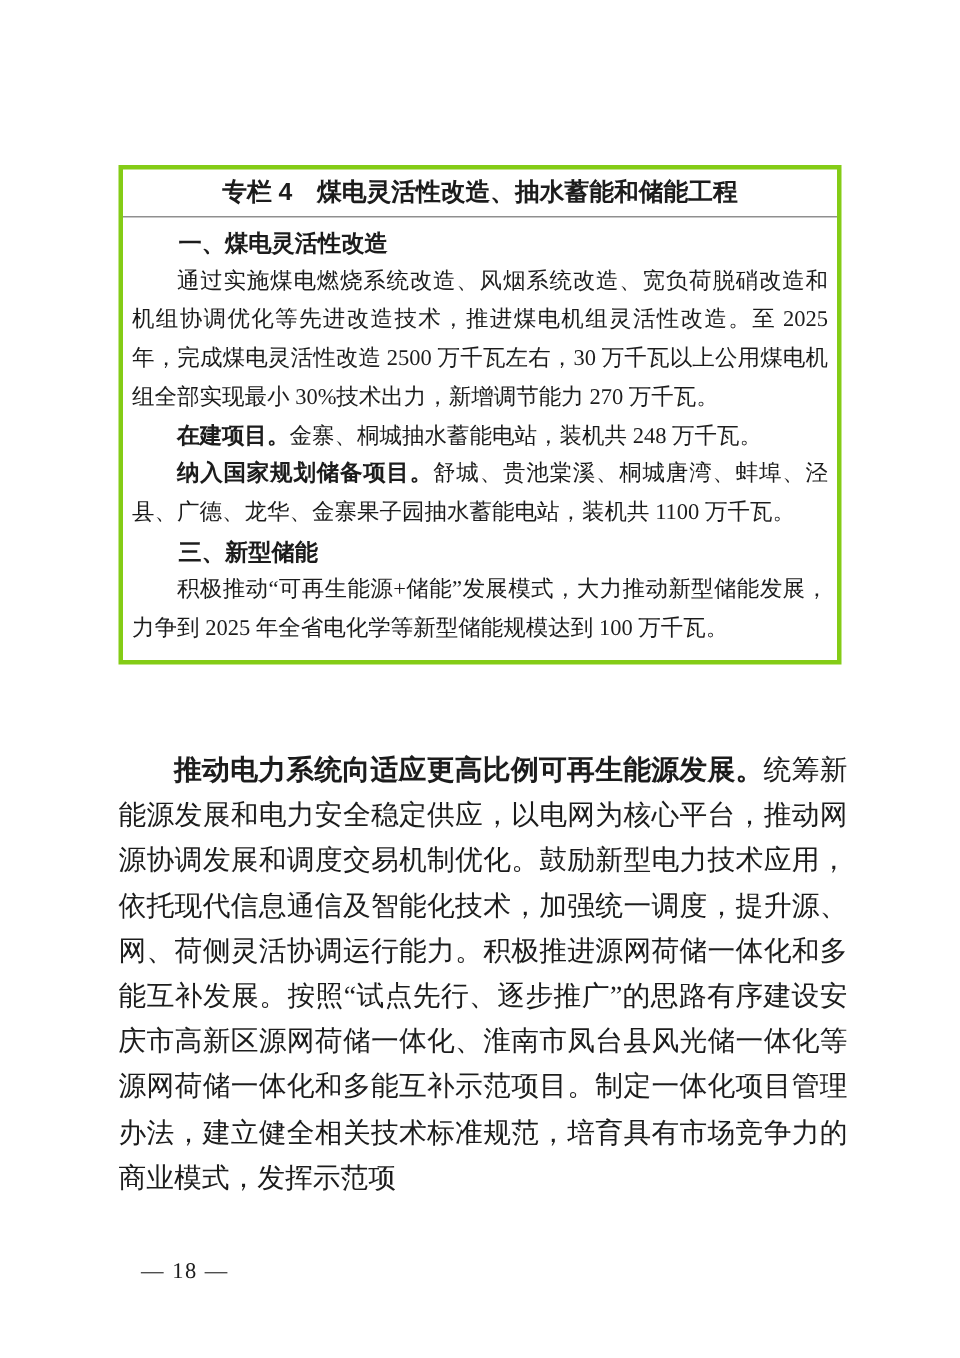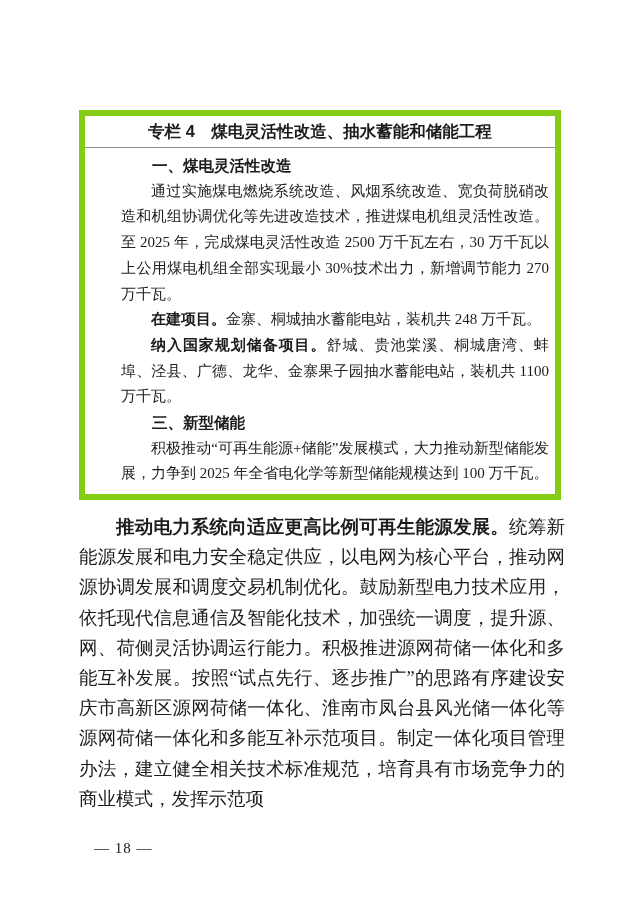--- a/index.html
+++ b/index.html
@@ -15,39 +15,38 @@
     color: #1c1c1c;
     font-family: "Liberation Serif", "DejaVu Serif", serif;
     overflow: hidden;
   }
   .panel {
     position: absolute;
     left: 79px;
     top: 110px;
     width: 482px;
     box-sizing: border-box;
-    border: 6px solid #84cc16;
+    border: 3px solid #84cc16;
     background: #ffffff;
   }
   .panel-title {
     font-family: "Liberation Sans", "DejaVu Sans", sans-serif;
     font-weight: bold;
     font-size: 16.5px;
     text-align: center;
     height: 31px;
     line-height: 31px;
     border-bottom: 1px solid #8f8f8f;
     white-space: nowrap;
     overflow: hidden;
   }
   .panel-body {
     padding: 5px 6px 7px 6px;
     font-size: 15px;
     line-height: 25.7px;
-    margin-left: 30px;
   }
   .panel-body p {
     margin: 0;
     padding: 0;
   }
   .box-heading {
     font-family: "Liberation Sans", "DejaVu Sans", sans-serif;
     font-weight: bold;
     font-size: 15.5px;
     text-indent: 2em;
@@ -55,21 +54,21 @@
   .box-para {
     text-indent: 2em;
     text-align: justify;
   }
   .box-para .lead {
     font-weight: bold;
   }
   .body-para {
     position: absolute;
     left: 79px;
-    top: 512px;
+    top: 499px;
     width: 486px;
     margin: 0;
     font-size: 18.5px;
     line-height: 30.2px;
     text-indent: 2em;
     text-align: justify;
   }
   .body-para .lead {
     font-weight: bold;
   }

